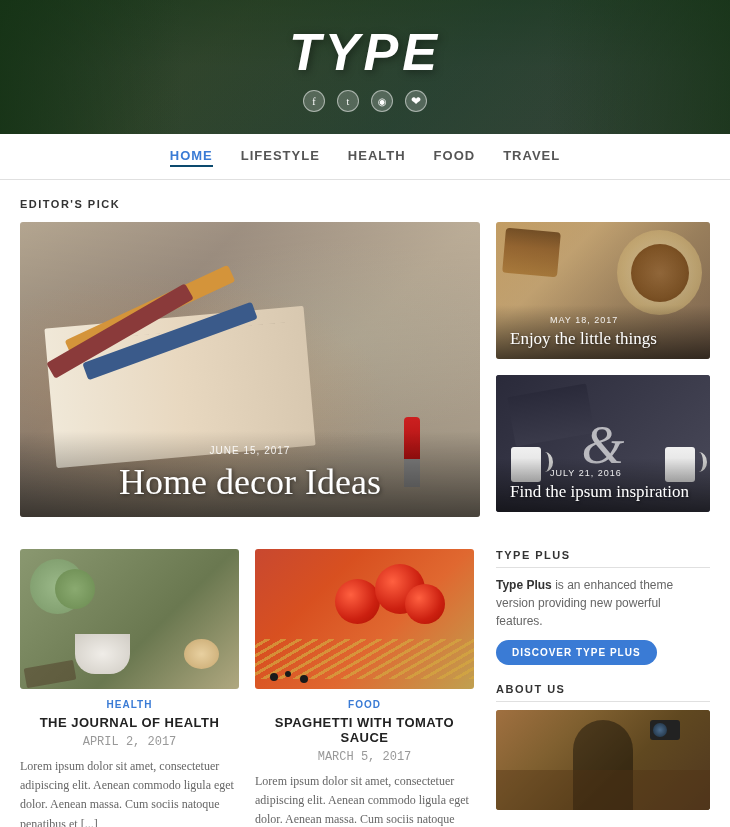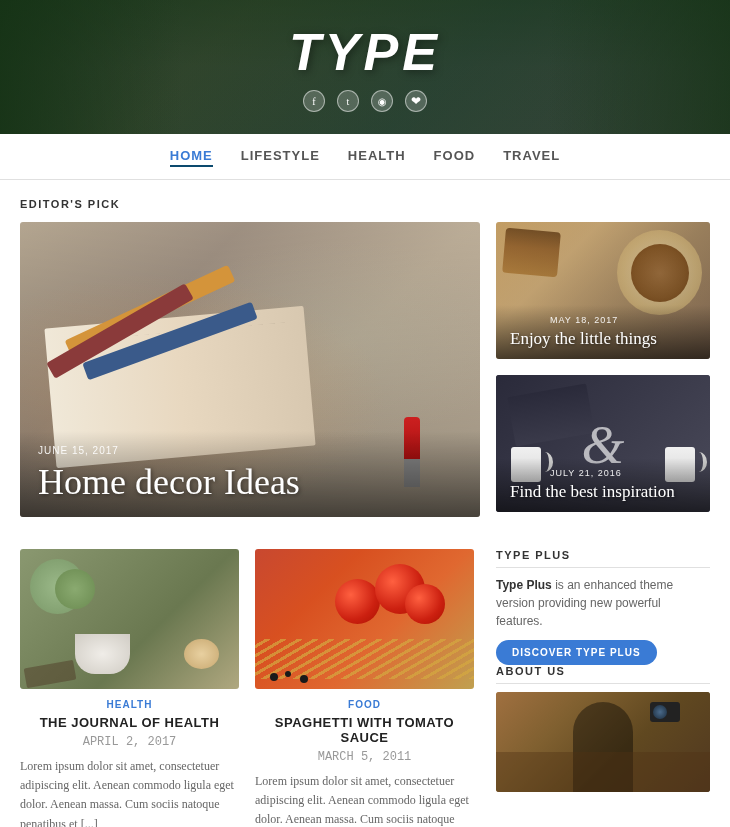--- a/index.html
+++ b/index.html
@@ -108,20 +108,21 @@
       position: absolute; inset: 0;
       background: 
         radial-gradient(ellipse at 30% 60%, rgba(200,150,100,0.4) 0%, transparent 50%),
         radial-gradient(ellipse at 70% 40%, rgba(180,180,160,0.3) 0%, transparent 40%),
         linear-gradient(to bottom, rgba(0,0,0,0.1), rgba(0,0,0,0.3));
     }
     .featured-overlay {
       position: absolute; bottom: 0; left: 0; right: 0;
       padding: 14px 18px;
       background: linear-gradient(to top, rgba(0,0,0,0.55), transparent);
+      text-align: center;
     }
     .post-date {
       font-family: Arial, sans-serif;
       font-size: 10px;
       color: rgba(255,255,255,0.9);
       text-transform: uppercase;
       letter-spacing: 1px;
       margin-bottom: 5px;
     }
     .post-title-featured {
@@ -231,20 +232,21 @@
     
     .sidebar-area {
       display: flex;
       gap: 16px;
       margin-top: 0;
     }
     .left-articles { flex: 0 0 460px; }
     .right-sidebar { flex: 1; }
 
     .sidebar-section {
+      margin-bottom: 18px;
     }
     .sidebar-label {
       font-family: Arial, sans-serif;
       font-size: 11px;
       font-weight: 700;
       letter-spacing: 1.5px;
       color: #333;
       text-transform: uppercase;
       margin-bottom: 8px;
       padding-bottom: 6px;
@@ -466,21 +468,21 @@
         <div class="side-card-2-bg side-card-bg">
           <div style="position:absolute;inset:0;overflow:hidden;background:linear-gradient(135deg,#2a2a3a 0%,#3a3a4a 50%,#4a4a5a 100%);">
             <div class="book-dark"></div>
             <div style="position:absolute;top:50%;left:50%;transform:translate(-50%,-50%);font-size:55px;color:rgba(255,255,255,0.65);font-family:Georgia,serif;font-style:italic;">&amp;</div>
             <div class="mug-left"></div>
             <div class="mug-right"></div>
           </div>
         </div>
         <div class="side-card-overlay">
           <div class="side-card-date">JULY 21, 2016</div>
-          <div class="side-card-title">Find the best inspiration</div>
+          <div class="side-card-title">Find the ipsum inspiration</div>
         </div>
       </div>
     </div>
   </div>
 
   <div class="sidebar-area">
 
     <div class="left-articles">
       <div style="display:flex;gap:16px;margin-top:16px;">
 
@@ -508,21 +510,21 @@
               <div class="tomato-1"></div>
               <div class="tomato-2"></div>
               <div class="tomato-3"></div>
               <div style="position:absolute;bottom:8px;left:15px;width:8px;height:8px;border-radius:50%;background:#1a1a1a;"></div>
               <div style="position:absolute;bottom:12px;left:30px;width:6px;height:6px;border-radius:50%;background:#1a1a1a;"></div>
               <div style="position:absolute;bottom:6px;left:45px;width:8px;height:8px;border-radius:50%;background:#1a1a1a;"></div>
             </div>
           </div>
           <div class="article-category cat-food">FOOD</div>
           <div class="article-title">SPAGHETTI WITH TOMATO SAUCE</div>
-          <div class="article-date">MARCH 5, 2011</div>
+          <div class="article-date">MARCH 5, 2017</div>
           <div class="article-excerpt">Lorem ipsum dolor sit amet, consectetuer adipiscing elit. Aenean commodo ligula eget dolor. Aenean massa. Cum sociis natoque penatibus et [...]</div>
 
         </div>
 
       </div>
     </div>
 
     <div class="right-sidebar" style="padding-top:16px;">
       <div class="sidebar-section">
         <div class="sidebar-label">TYPE PLUS</div>

